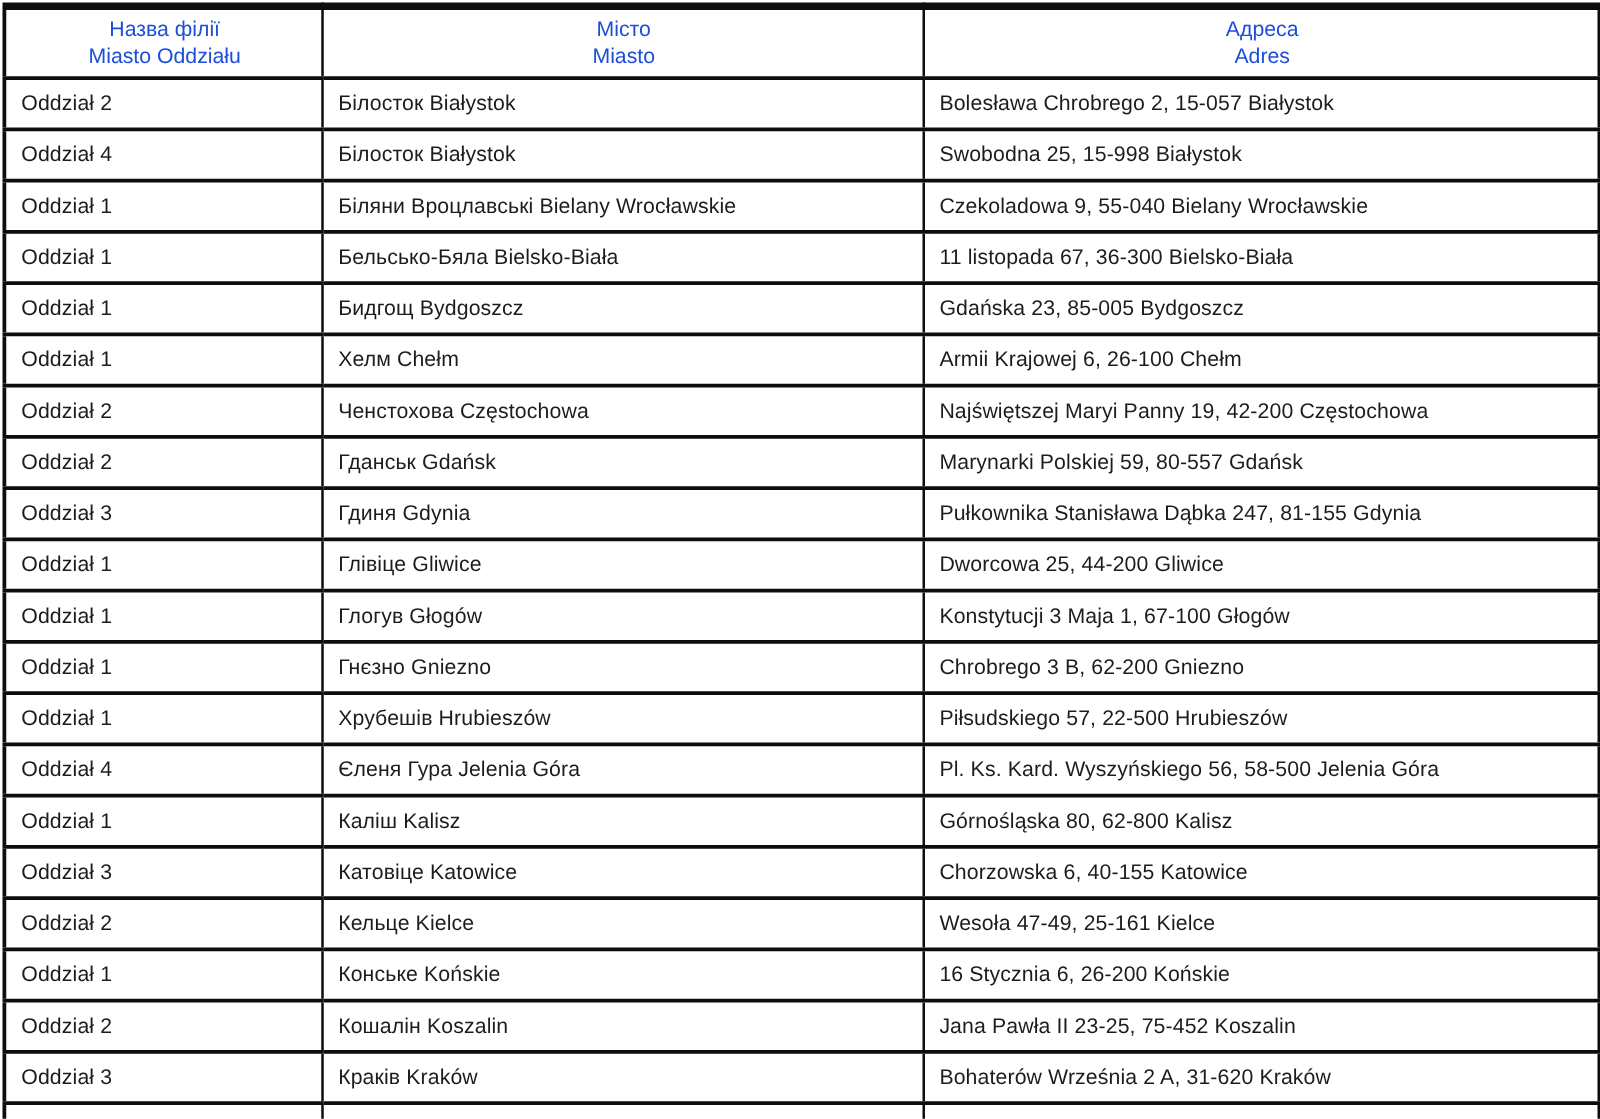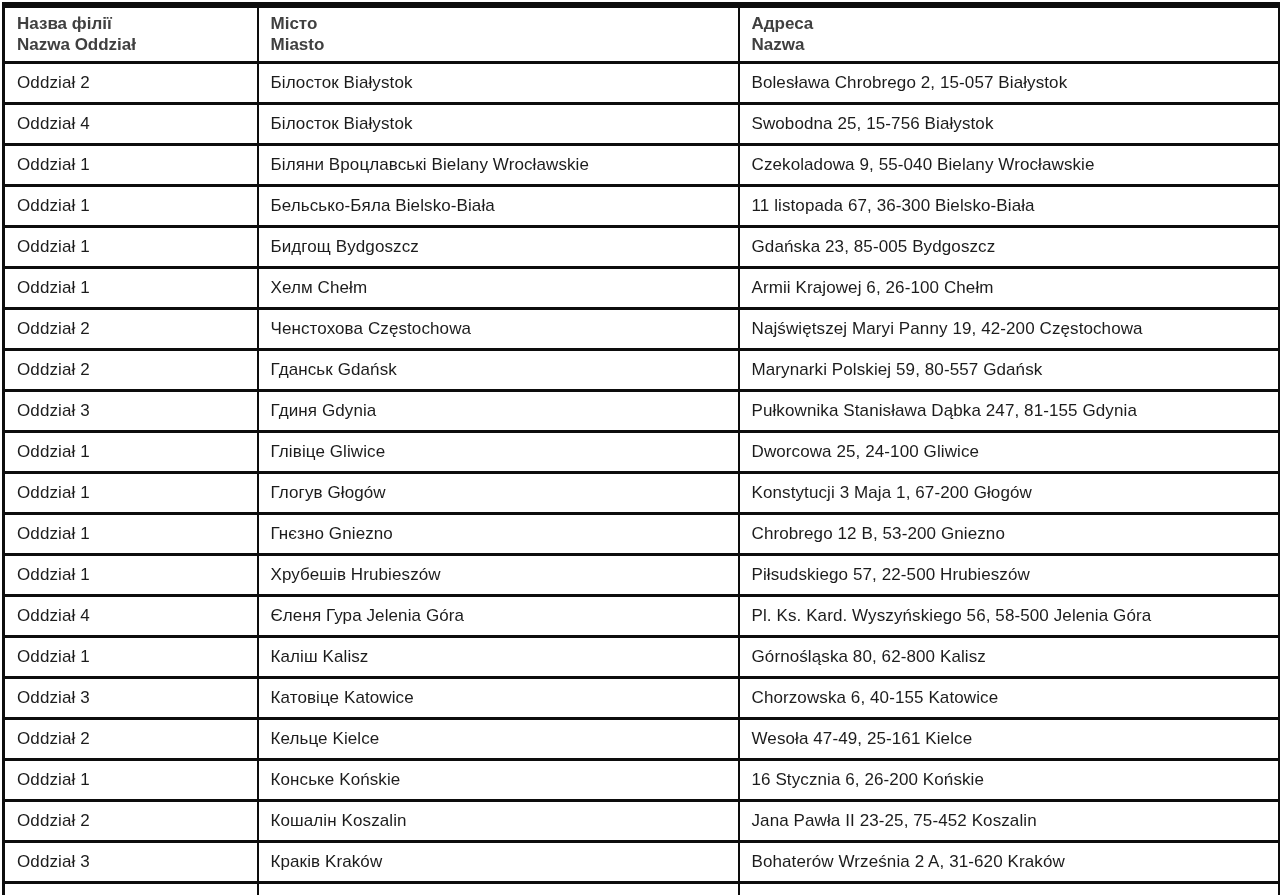--- a/index.html
+++ b/index.html
@@ -28,23 +28,24 @@
     vertical-align: middle;
     padding: 0 10px 0 12px;
     color: #1c1c1c;
     background: #ffffff;
     overflow: hidden;
     white-space: nowrap;
   }
   thead th {
     height: 57px;
     font-size: 17px;
-    font-weight: 700;
+    font-weight: 400;
     line-height: 21px;
-    color: #404040;
+    color: #1d4ed8;
+    text-align: center;
   }
   thead th .hdr-line { display: block; }
   tbody td {
     height: 41px;
     font-size: 17px;
     font-weight: 400;
     letter-spacing: 0.1px;
   }
   tr.partial-row td {
     height: 22px;
@@ -57,43 +58,43 @@
 <table class="branches">
   <colgroup>
     <col class="c-branch">
     <col class="c-city">
     <col class="c-address">
   </colgroup>
   <thead>
     <tr>
       <th>
         <span class="hdr-line">Назва філії</span>
-        <span class="hdr-line">Nazwa Oddział</span>
+        <span class="hdr-line">Miasto Oddziału</span>
       </th>
       <th>
         <span class="hdr-line">Місто</span>
         <span class="hdr-line">Miasto</span>
       </th>
       <th>
         <span class="hdr-line">Адреса</span>
-        <span class="hdr-line">Nazwa</span>
+        <span class="hdr-line">Adres</span>
       </th>
     </tr>
   </thead>
   <tbody>
   <tr>
     <td>Oddział 2</td>
     <td>Білосток Białystok</td>
     <td>Bolesława Chrobrego 2, 15-057 Białystok</td>
   </tr>
 
   <tr>
     <td>Oddział 4</td>
     <td>Білосток Białystok</td>
-    <td>Swobodna 25, 15-756 Białystok</td>
+    <td>Swobodna 25, 15-998 Białystok</td>
   </tr>
 
   <tr>
     <td>Oddział 1</td>
     <td>Біляни Вроцлавські Bielany Wrocławskie</td>
     <td>Czekoladowa 9, 55-040 Bielany Wrocławskie</td>
   </tr>
 
   <tr>
     <td>Oddział 1</td>
@@ -127,33 +128,33 @@
 
   <tr>
     <td>Oddział 3</td>
     <td>Гдиня Gdynia</td>
     <td>Pułkownika Stanisława Dąbka 247, 81-155 Gdynia</td>
   </tr>
 
   <tr>
     <td>Oddział 1</td>
     <td>Глівіце Gliwice</td>
-    <td>Dworcowa 25, 24-100 Gliwice</td>
+    <td>Dworcowa 25, 44-200 Gliwice</td>
   </tr>
 
   <tr>
     <td>Oddział 1</td>
     <td>Глогув Głogów</td>
-    <td>Konstytucji 3 Maja 1, 67-200 Głogów</td>
+    <td>Konstytucji 3 Maja 1, 67-100 Głogów</td>
   </tr>
 
   <tr>
     <td>Oddział 1</td>
     <td>Гнєзно Gniezno</td>
-    <td>Chrobrego 12 B, 53-200 Gniezno</td>
+    <td>Chrobrego 3 B, 62-200 Gniezno</td>
   </tr>
 
   <tr>
     <td>Oddział 1</td>
     <td>Хрубешів Hrubieszów</td>
     <td>Piłsudskiego 57, 22-500 Hrubieszów</td>
   </tr>
 
   <tr>
     <td>Oddział 4</td>

